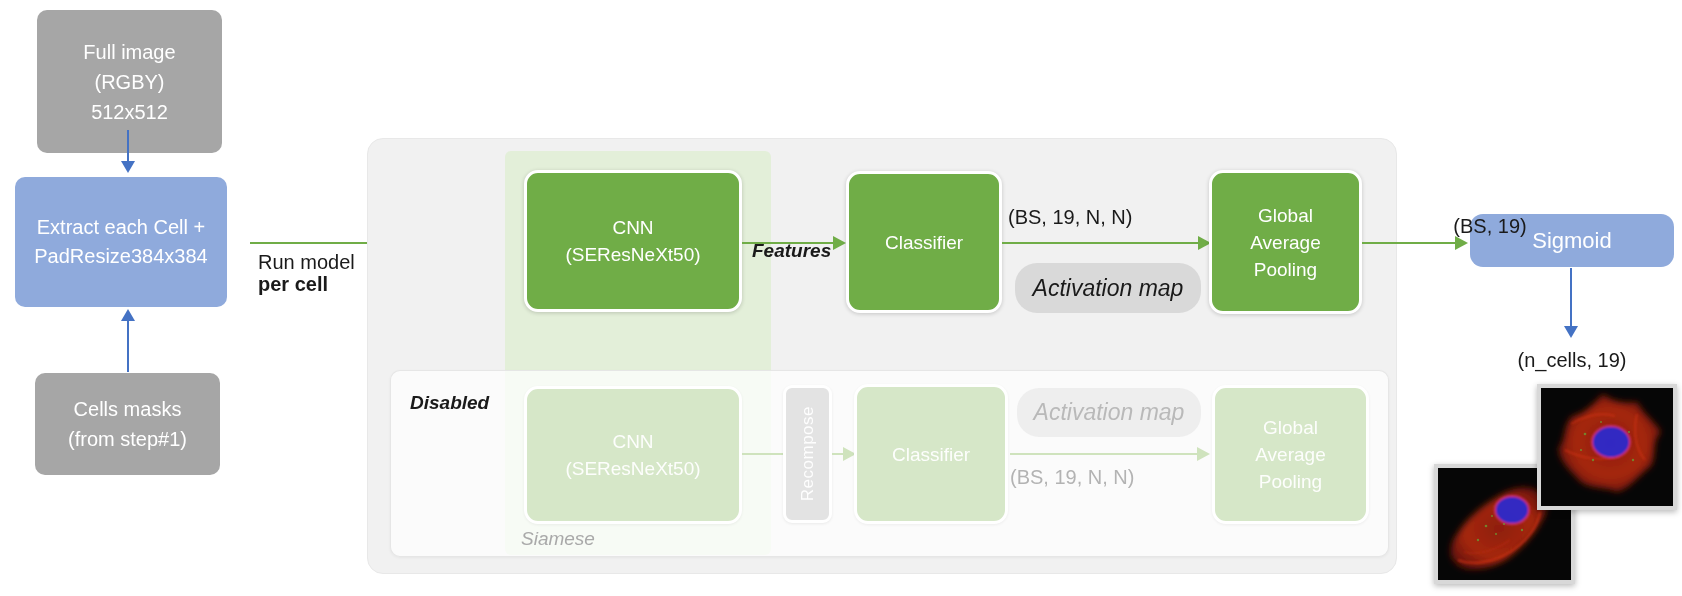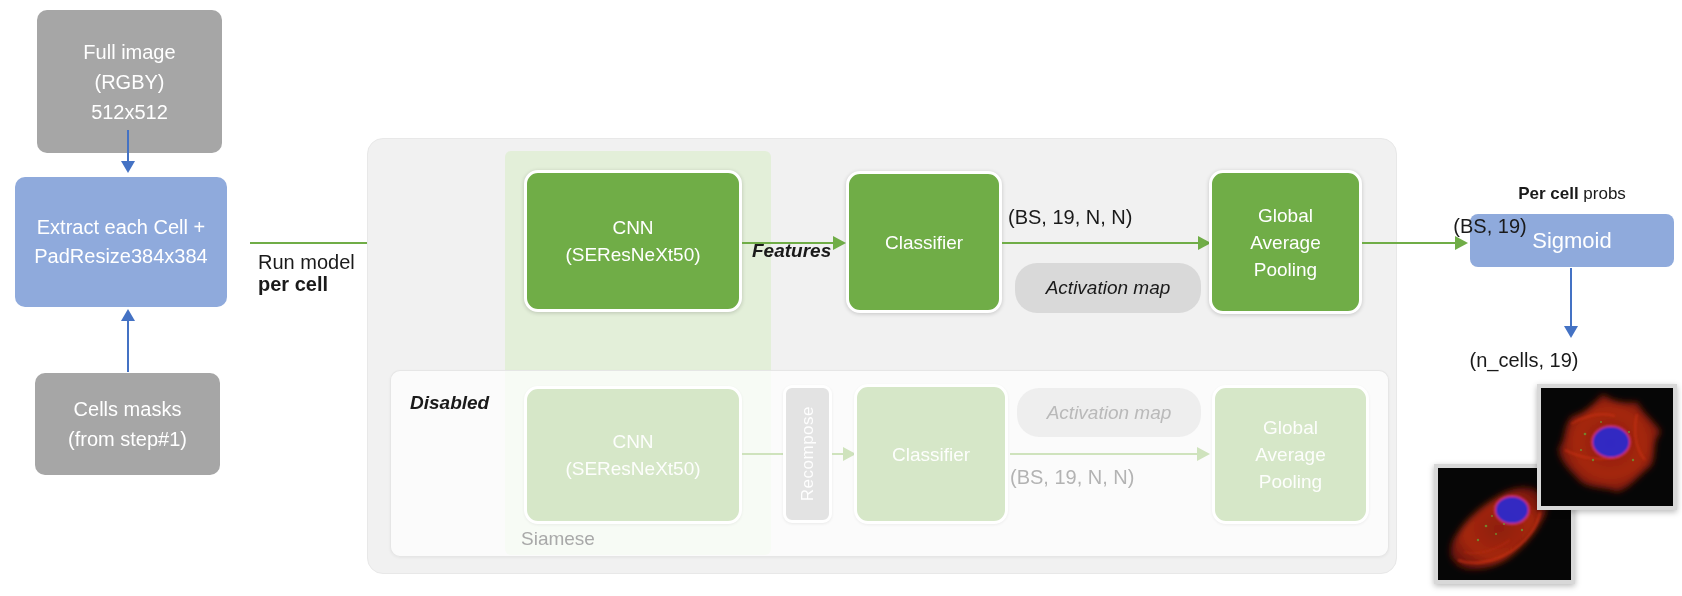--- a/index.html
+++ b/index.html
@@ -39,38 +39,38 @@
   .head-r.green-faded{border-left:13px solid #cfe3bd;}
   .head-d{position:absolute;width:0;height:0;border-left:7px solid transparent;border-right:7px solid transparent;border-top:12px solid #4472c4;}
   .head-u{position:absolute;width:0;height:0;border-left:7px solid transparent;border-right:7px solid transparent;border-bottom:12px solid #4472c4;}
   .lbl{position:absolute;color:#1a1a1a;font-size:20px;white-space:nowrap;}
   .lbl.center{text-align:center;}
   .italic{font-style:italic;}
   .bold{font-weight:bold;}
   .features-lbl{font-style:italic;font-weight:600;font-size:19px;}
   .actmap{
     position:absolute;display:flex;align-items:center;justify-content:center;
-    background:#d9d9d9;color:#1a1a1a;font-style:italic;font-size:19px;box-sizing:border-box;border-radius:22px;
+    background:#d9d9d9;color:#1a1a1a;font-style:italic;font-size:23px;box-sizing:border-box;border-radius:22px;
   }
   .actmap.faded{background:#eeeeee;color:#b9b9b9;}
   .gray-lbl{color:#b3b3b3;}
   .recompose{
     background:#e3e3e3;border:3px solid #fff;border-radius:9px;
     box-shadow:0 1px 3px rgba(0,0,0,.07);
   }
   .vtext{
     writing-mode:vertical-rl;transform:rotate(180deg);
     color:rgba(255,255,255,.95);font-size:17px;letter-spacing:.5px;
   }
   .cell-img{
     position:absolute;border:4px solid #d8d8d8;background:#000;
     box-shadow:0 2px 6px rgba(0,0,0,.28);box-sizing:border-box;
   }
   .cell-img svg{display:block;}
-  .siamese-lbl{color:#a9a9a9;font-size:19px;}
+  .siamese-lbl{color:#a9a9a9;font-size:19px;font-style:italic;}
 </style>
 </head>
 <body>
 
 <div class="canvas">
 
   <div class="box gray-box" style="left:37px;top:3px;width:185px;height:143px;margin-top:7px;">
     <div>Full image</div>
     <div>(RGBY)</div>
     <div>512x512</div>
@@ -163,32 +163,29 @@
   <div class="lbl gray-lbl" style="left:1010px;top:466px;z-index:3;">(BS, 19, N, N)</div>
 
   <div class="box green-box faded" style="left:1212px;top:385px;width:157px;height:139px;z-index:3;">
     <div>Global</div>
     <div>Average</div>
     <div>Pooling</div>
   </div>
 
   <div class="lbl siamese-lbl" style="left:521px;top:528px;z-index:3;">Siamese</div>
 
-  <div class="lbl center" style="left:1470px;top:184px;width:204px;font-size:17px;">
-    <span class="bold">Per cell</span><span> probs</span>
-  </div>
-
-  <div class="box blue-box" style="left:1470px;top:214px;width:204px;height:53px;border-radius:8px;font-size:22px;">
+
+  <div class="box blue-box" style="left:1470px;top:214px;width:204px;height:53px;border-radius:13px;font-size:22px;">
     <div>Sigmoid</div>
   </div>
 
   <div class="vline blue-l" style="left:1570px;top:268px;height:58px;"></div>
   <div class="head-d" style="left:1564px;top:326px;"></div>
 
-  <div class="lbl center" style="left:1454px;top:349px;width:140px;">(n_cells, 19)</div>
+  <div class="lbl center" style="left:1502px;top:349px;width:140px;">(n_cells, 19)</div>
 
   <div class="cell-img" style="left:1434px;top:464px;width:141px;height:120px;z-index:4;">
     <svg width="133" height="112" viewBox="0 0 133 112">
       <defs>
         <radialGradient id="redB" cx="50%" cy="50%" r="65%">
           <stop offset="0%" stop-color="#8d1e0a"></stop>
           <stop offset="55%" stop-color="#a62711"></stop>
           <stop offset="100%" stop-color="#550d04"></stop>
         </radialGradient>
         <filter id="bB3">

